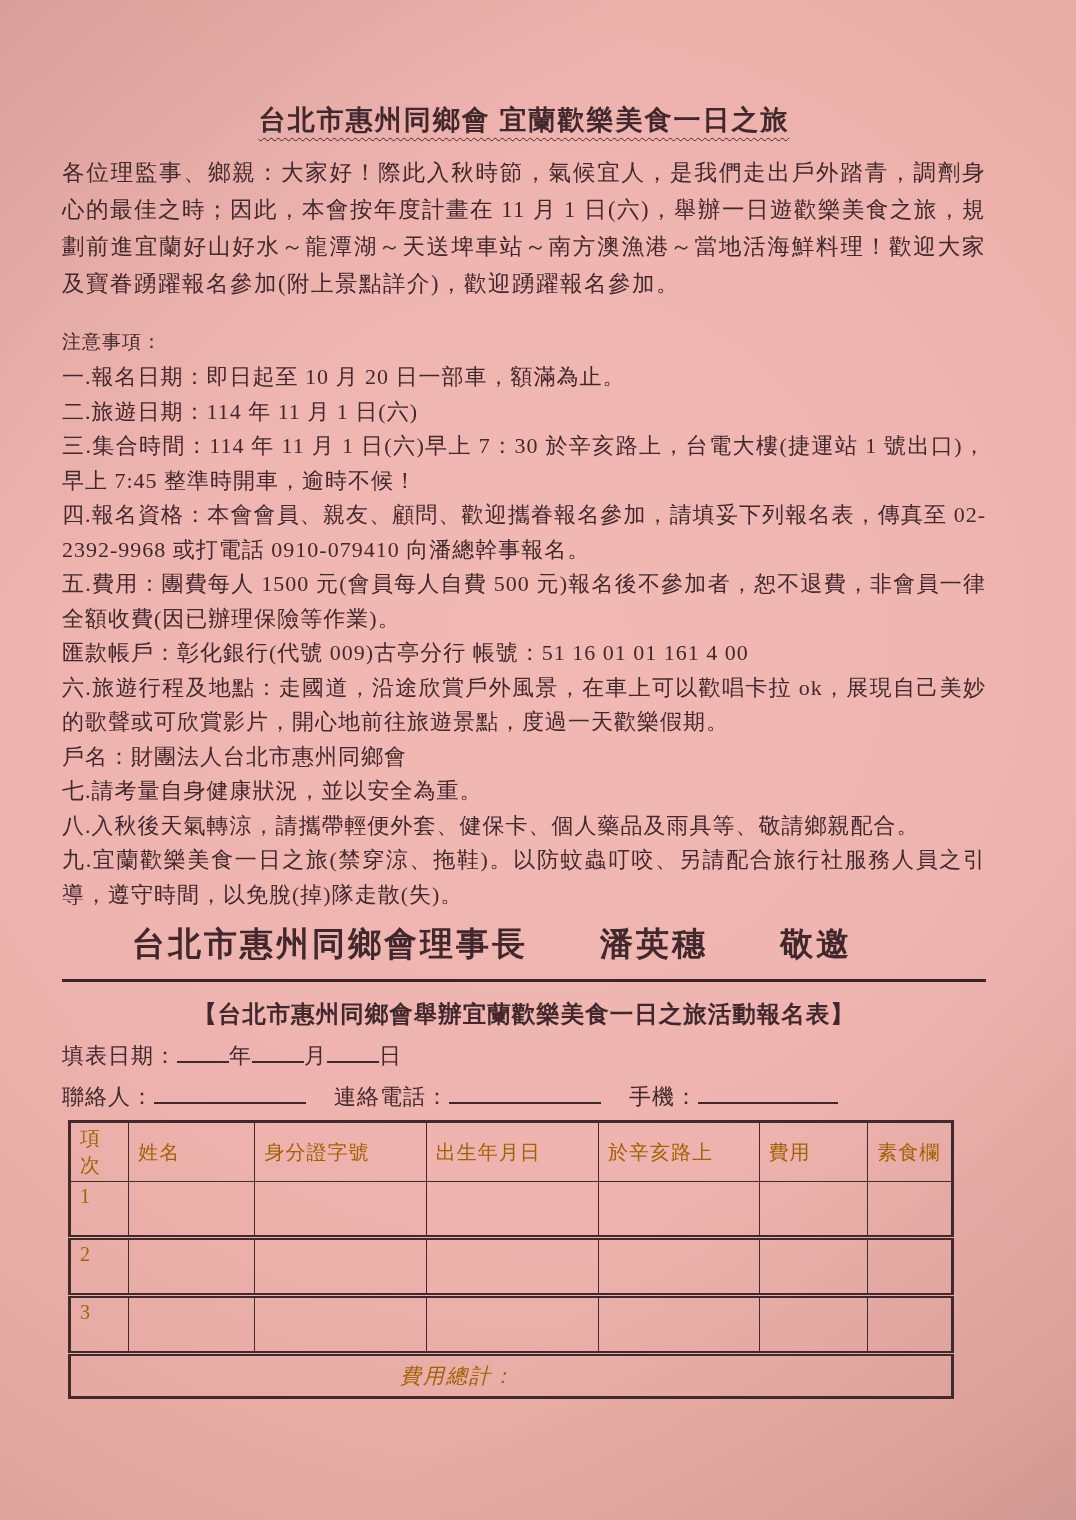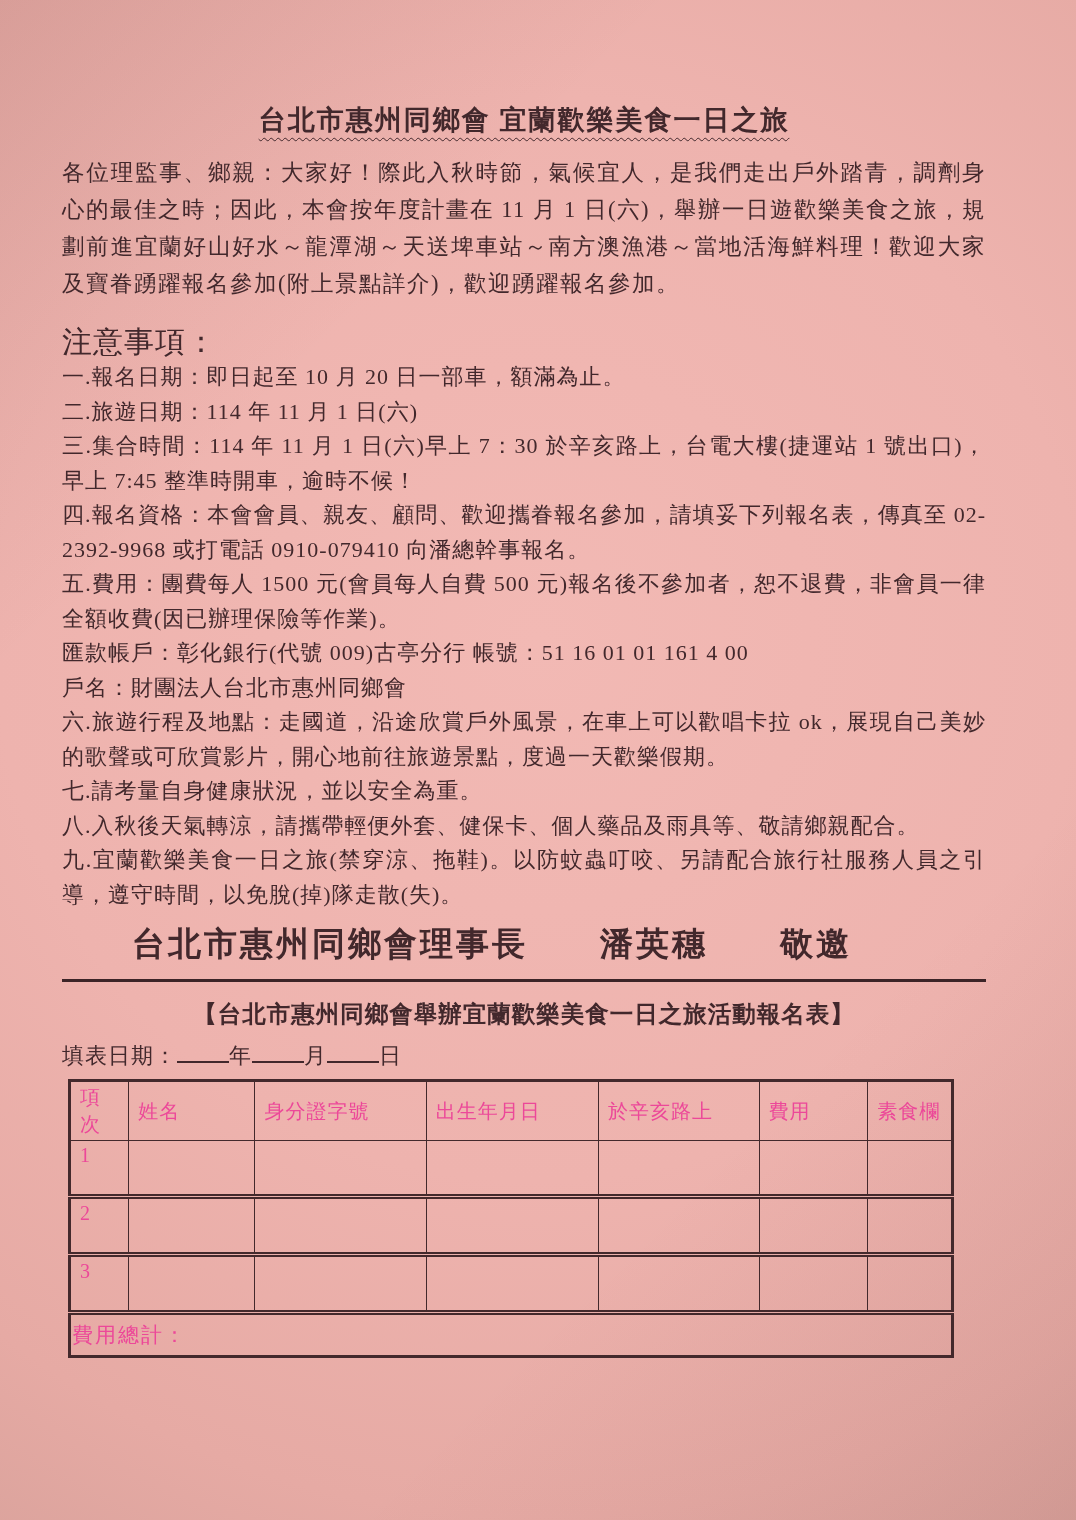--- a/index.html
+++ b/index.html
@@ -19,55 +19,55 @@
   .doc{position:absolute;left:62px;top:0;width:924px;}
 
   .title{
     margin-top:102px;text-align:center;
     font-size:27px;font-weight:bold;letter-spacing:2px;
     text-decoration:underline;text-decoration-style:wavy;
     text-decoration-thickness:1px;text-underline-offset:8px;
   }
   .subtitle{margin-top:34px;text-align:center;font-size:24px;font-weight:bold;letter-spacing:4px;}
   .intro{margin:16px 0 13px 0;font-size:22.5px;line-height:37px;letter-spacing:1.5px;text-align:justify;}
-  .notes-heading{margin-top:22px;font-size:30px;line-height:36px;letter-spacing:1px;}
+  .notes-heading{margin-top:22px;font-size:19px;line-height:36px;letter-spacing:1px;}
   .note{font-size:22px;line-height:34.5px;letter-spacing:1px;text-align:justify;}
   .signature{
     margin-top:10px;padding-left:70px;text-align:left;
     font-size:33px;font-weight:bold;letter-spacing:3px;white-space:nowrap;
   }
   .divider{margin-top:12px;height:3px;background:#3c2427;}
   .form-title{margin-top:16px;text-align:center;font-size:23.5px;font-weight:bold;letter-spacing:1px;}
 
   .form-line{margin-top:11px;font-size:22px;letter-spacing:1px;white-space:nowrap;}
   .blank{display:inline-block;border-bottom:2px solid #42282c;height:20px;vertical-align:baseline;}
   .blank-sm{width:52px;}
   .blank-md{width:140px;}
   .blank-lg{width:152px;}
   .gap{display:inline-block;width:28px;}
   .veg-note{margin-top:9px;font-size:22px;letter-spacing:1px;}
 
   table.reg{
     margin-top:8px;margin-left:6px;width:886px;
     border-collapse:collapse;table-layout:fixed;
-    font-size:20px;color:#ec4899;
+    font-size:20px;color:#a16207;
   }
   table.reg{border:3px solid #43292c;}
   table.reg th, table.reg td{border:1.5px solid #43292c;}
   table.reg thead th{
     height:34px;font-weight:normal;text-align:left;
     padding:2px 9px;letter-spacing:1px;
   }
   table.reg tbody td{
     height:47px;vertical-align:top;padding:3px 9px;
     border-bottom:5px double #43292c;
   }
   table.reg tfoot td{
-    height:38px;vertical-align:middle;text-align:left;
-    padding-right:108px;font-size:21px;letter-spacing:2px;
+    height:38px;vertical-align:middle;text-align:center;
+    padding-right:108px;font-size:21px;letter-spacing:2px;font-style:italic;
   }
 </style>
 </head>
 <body>
 
 <div class="vignette"></div>
 
 <div class="doc">
 
   <div class="title">台北市惠州同鄉會 宜蘭歡樂美食一日之旅</div>
@@ -77,37 +77,40 @@
 
   <div class="notes-heading">注意事項：</div>
 
   <div>
     <div class="note">一.報名日期：即日起至 10 月 20 日一部車，額滿為止。</div>
     <div class="note">二.旅遊日期：114 年 11 月 1 日(六)</div>
     <div class="note">三.集合時間：114 年 11 月 1 日(六)早上 7：30 於辛亥路上，台電大樓(捷運站 1 號出口)，早上 7:45 整準時開車，逾時不候！</div>
     <div class="note">四.報名資格：本會會員、親友、顧問、歡迎攜眷報名參加，請填妥下列報名表，傳真至 02-2392-9968 或打電話 0910-079410 向潘總幹事報名。</div>
     <div class="note">五.費用：團費每人 1500 元(會員每人自費 500 元)報名後不參加者，恕不退費，非會員一律全額收費(因已辦理保險等作業)。</div>
     <div class="note">匯款帳戶：彰化銀行(代號 009)古亭分行 帳號：51 16 01 01 161 4 00</div>
+    <div class="note">六.旅遊行程及地點：走國道，沿途欣賞戶外風景，在車上可以歡唱卡拉 ok，展現自己美妙的歌聲或可欣賞影片，開心地前往旅遊景點，度過一天歡樂假期。</div>
     <div class="note">戶名：財團法人台北市惠州同鄉會</div>
-    <div class="note">六.旅遊行程及地點：走國道，沿途欣賞戶外風景，在車上可以歡唱卡拉 ok，展現自己美妙的歌聲或可欣賞影片，開心地前往旅遊景點，度過一天歡樂假期。</div>
     <div class="note">七.請考量自身健康狀況，並以安全為重。</div>
     <div class="note">八.入秋後天氣轉涼，請攜帶輕便外套、健保卡、個人藥品及雨具等、敬請鄉親配合。</div>
     <div class="note">九.宜蘭歡樂美食一日之旅(禁穿涼、拖鞋)。以防蚊蟲叮咬、另請配合旅行社服務人員之引導，遵守時間，以免脫(掉)隊走散(失)。</div>
   </div>
 
   <div class="signature">台北市惠州同鄉會理事長　　潘英穗　　敬邀</div>
 
   <div class="divider"></div>
 
   <div class="form-title">【台北市惠州同鄉會舉辦宜蘭歡樂美食一日之旅活動報名表】</div>
 
   <div class="form-line">
     <span>填表日期：</span><span class="blank blank-sm"></span><span>年</span><span class="blank blank-sm"></span><span>月</span><span class="blank blank-sm"></span><span>日</span>
   </div>
 
+  <div class="form-line">
+    <span>聯絡人：</span><span class="blank blank-lg"></span><span class="gap"></span><span>連絡電話：</span><span class="blank blank-lg"></span><span class="gap"></span><span>手機：</span><span class="blank blank-md"></span>
+  </div>
 
 
   <table class="reg">
     <colgroup>
       <col style="width:6.7%">
         <col style="width:14.3%">
         <col style="width:19.4%">
       <col style="width:19.5%">
         <col style="width:18.2%">
         <col style="width:12.3%">

